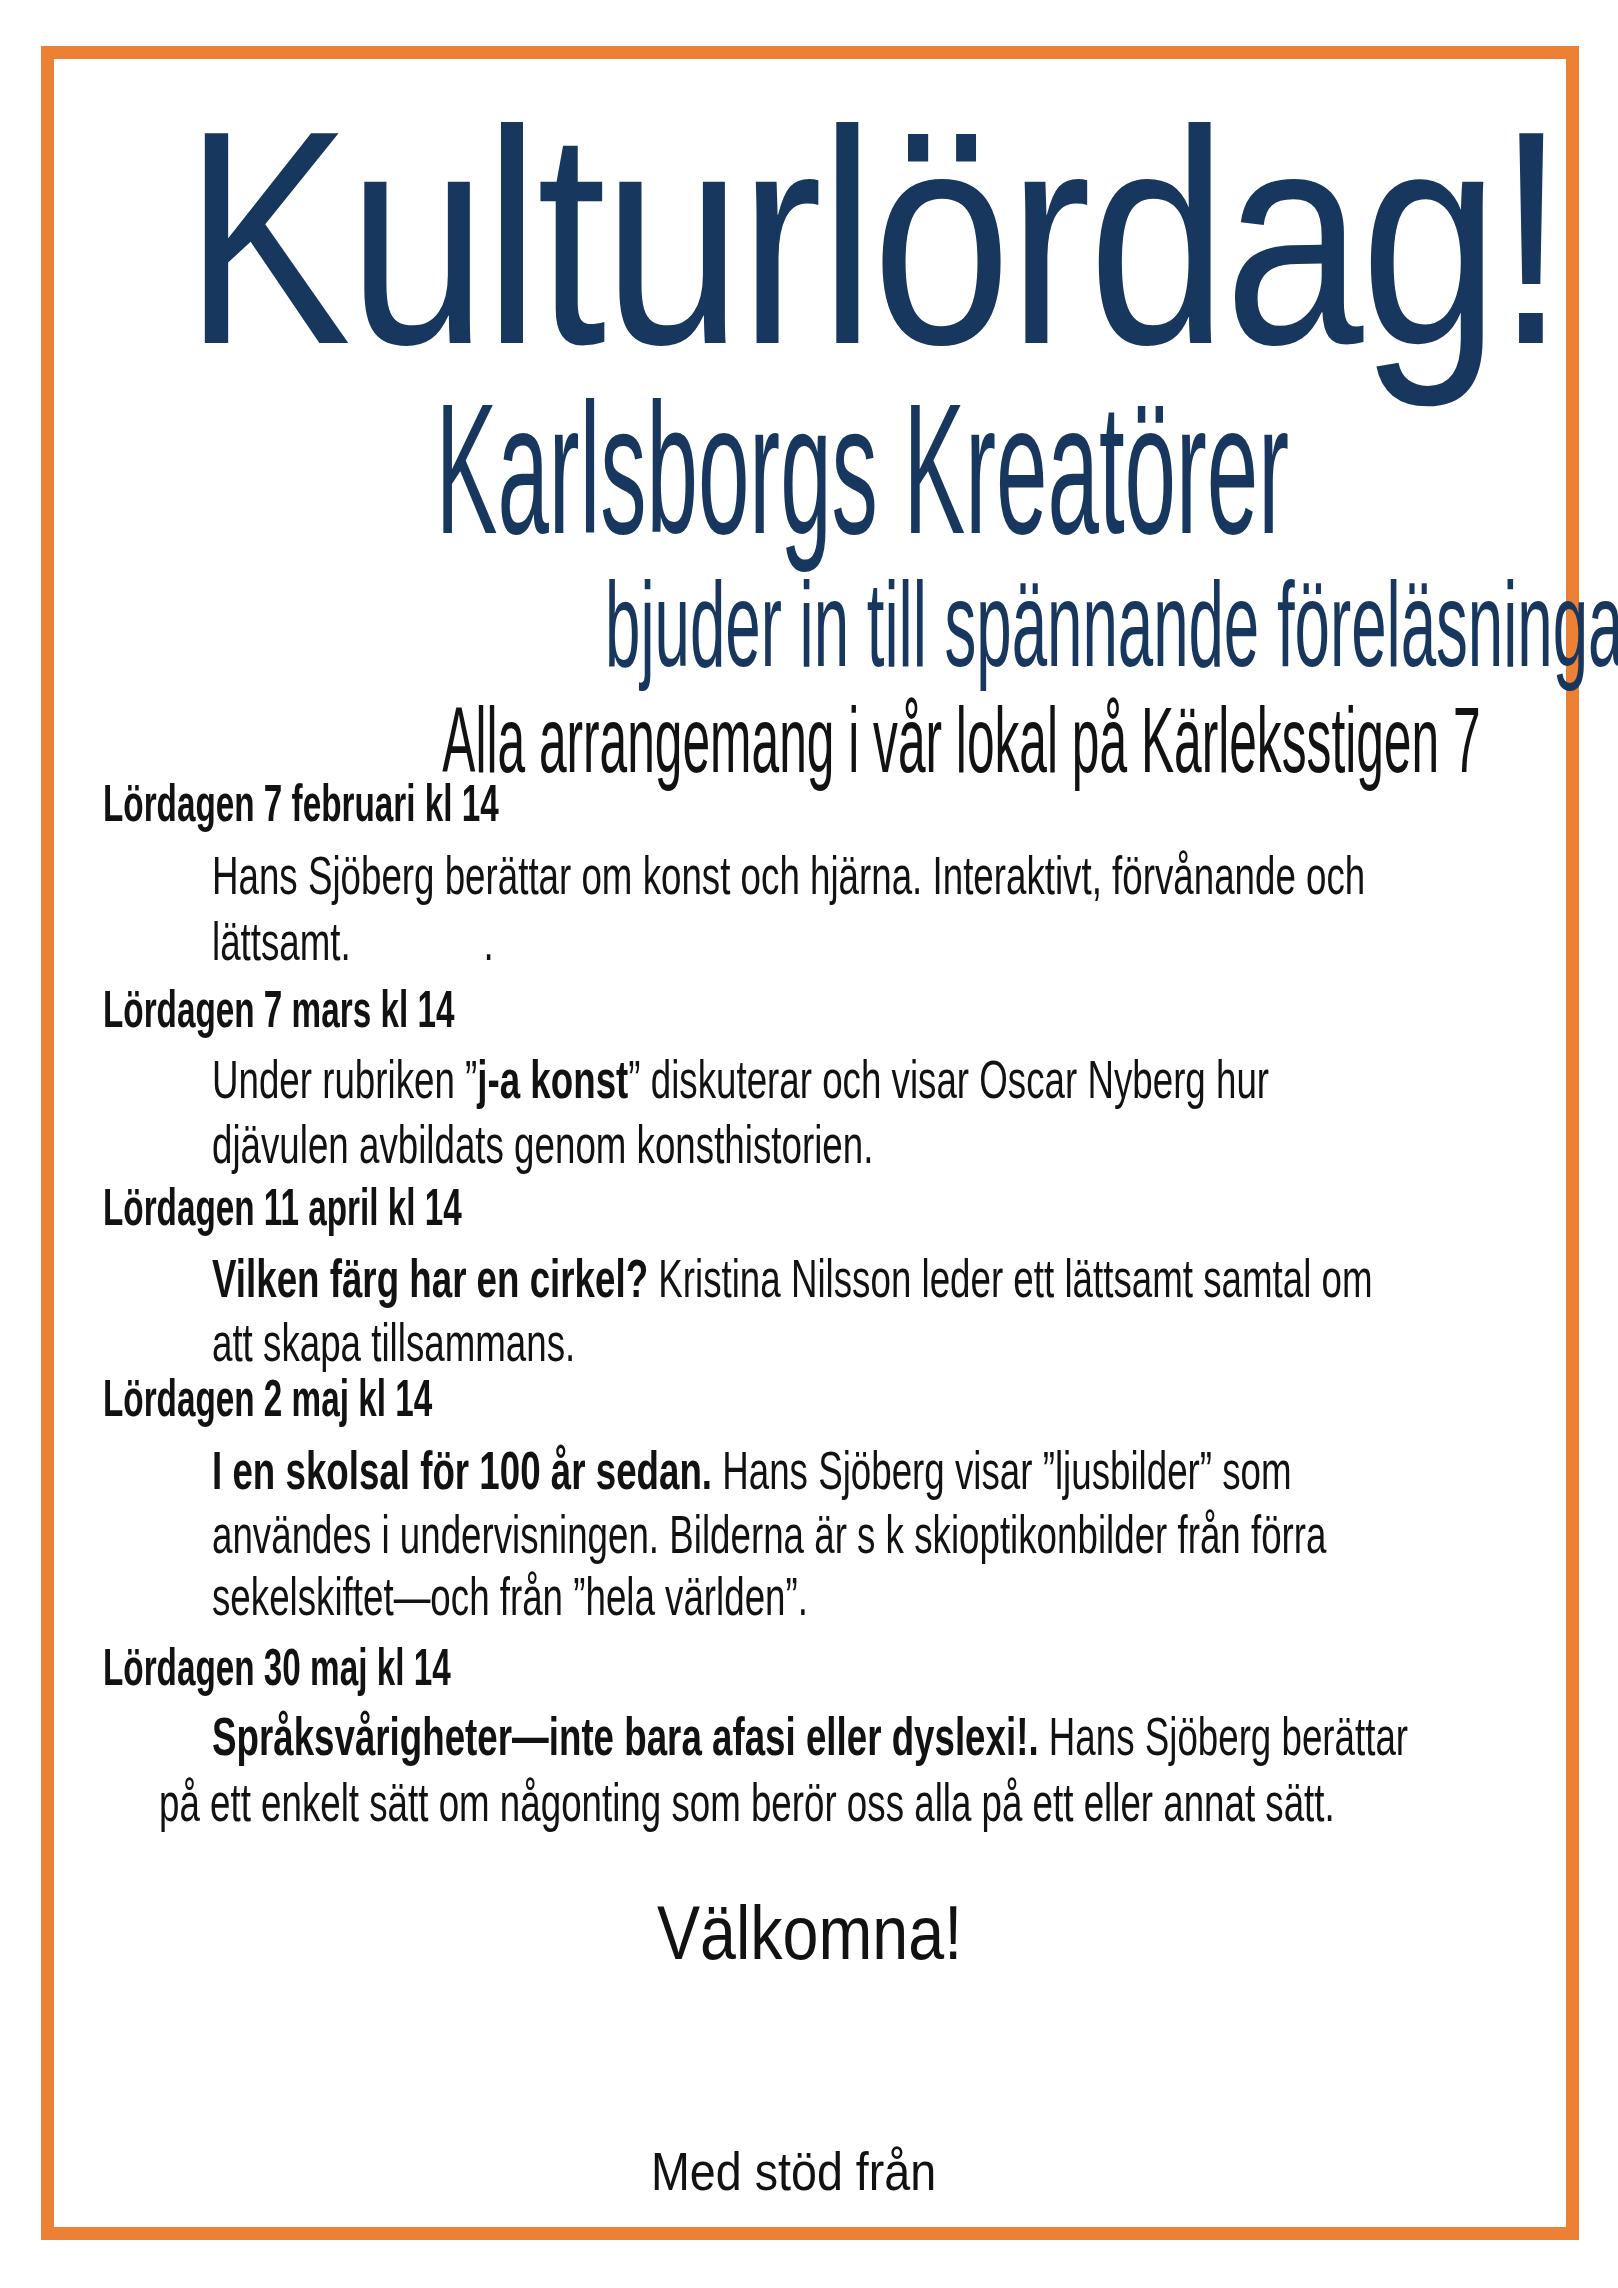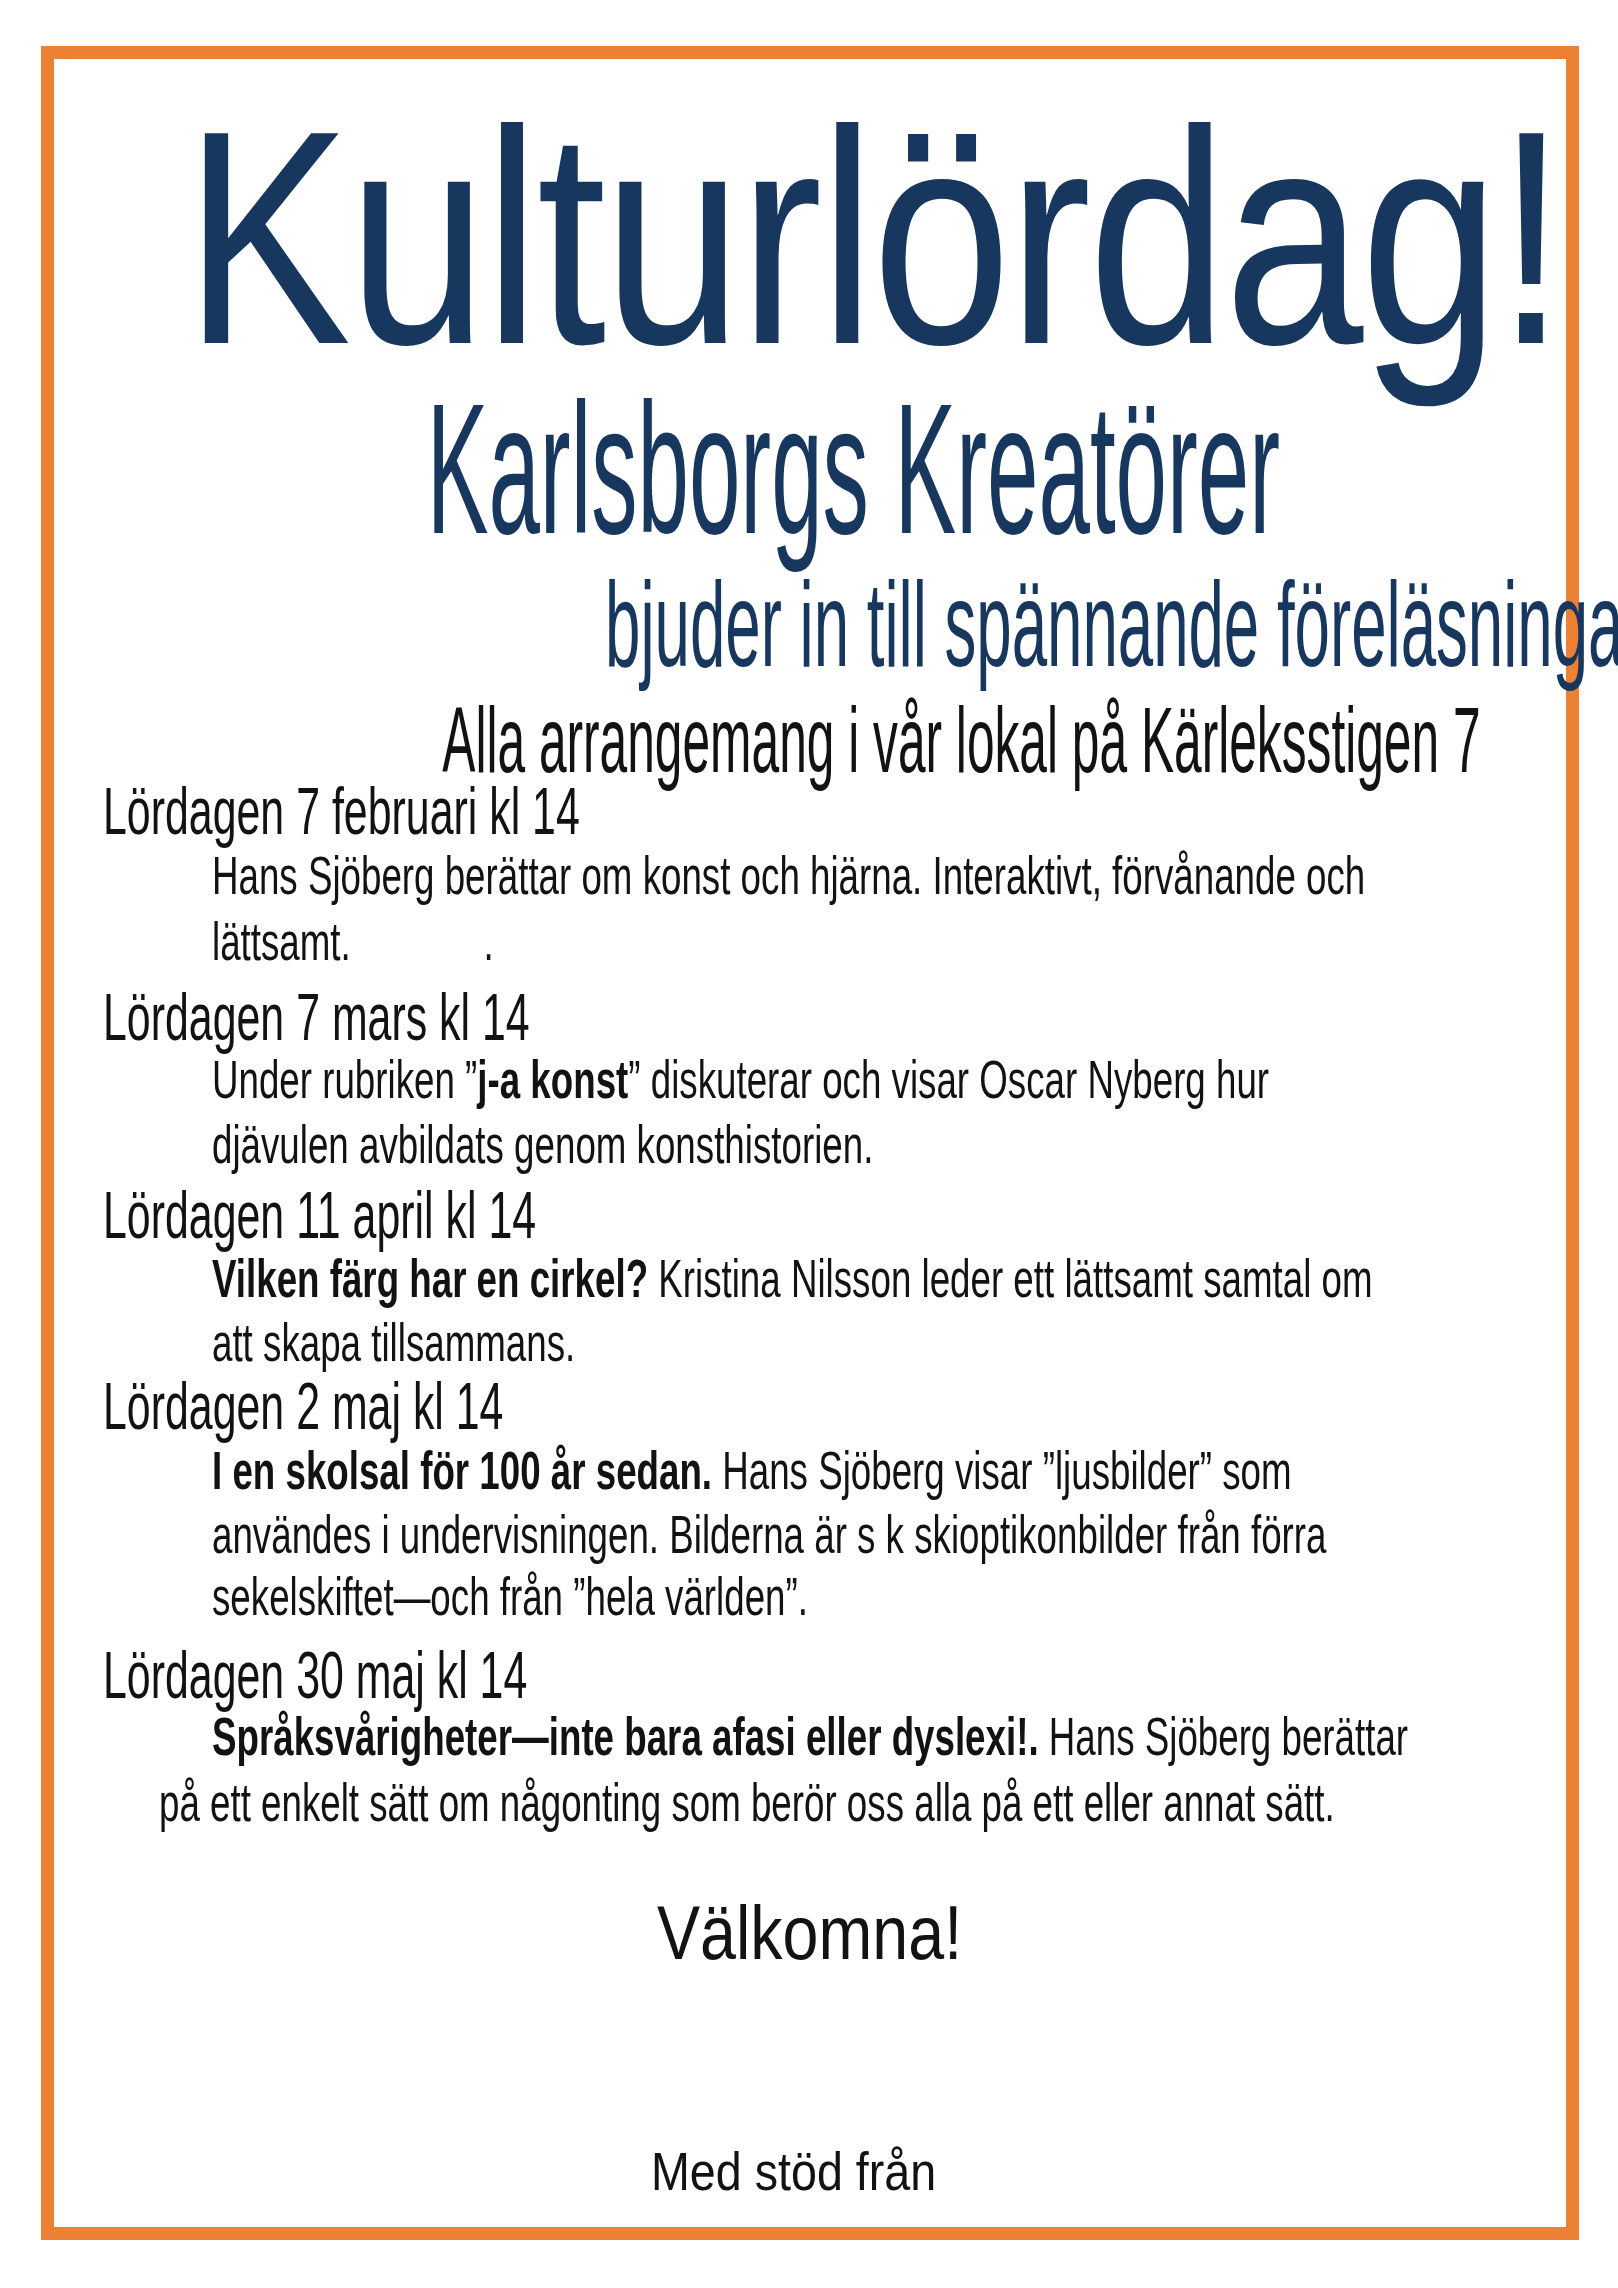--- a/index.html
+++ b/index.html
@@ -10,27 +10,27 @@
   
   .cline{position:absolute;left:0;right:0;text-align:center;line-height:1;}
   .lline{position:absolute;line-height:1;}
   .sx{display:inline-block;white-space:pre;transform-origin:50% 0;}
   .lline .sx{transform-origin:0 0;}
   .navy{color:#17375E;}
   
   .t-title  {font-size:305px;transform:scaleX(.82);letter-spacing:-3.7px;}
   .pos-title{top:85px;padding-left:33px;}
   .t-sub    {font-size:185px;transform:scaleX(.50);}
-  .pos-sub  {top:377px;}
+  .pos-sub  {top:377px;padding-left:9px;}
   .t-invite {font-size:120px;transform:scaleX(.53);}
   .pos-invite{top:564px;}
   .t-venue  {font-size:92px;transform:scaleX(.54);}
   .pos-venue{top:694px;}
   
-  .ev-head{font-weight:400;font-size:67px;}
+  .ev-head{font-weight:700;font-size:52px;}
   .ev-head .sx{transform:scaleX(.64);}
   .ev-line{font-size:54px;}
   .ev-line .sx{transform:scaleX(.68);}
   .ev-line b{font-weight:700;}
   
   .t-welcome{font-size:76px;transform:scaleX(.85);}
   .pos-welcome{top:1895px;}
   .t-support{font-size:53px;transform:scaleX(.88);}
   .pos-support{left:651px;top:2145px;}
   

